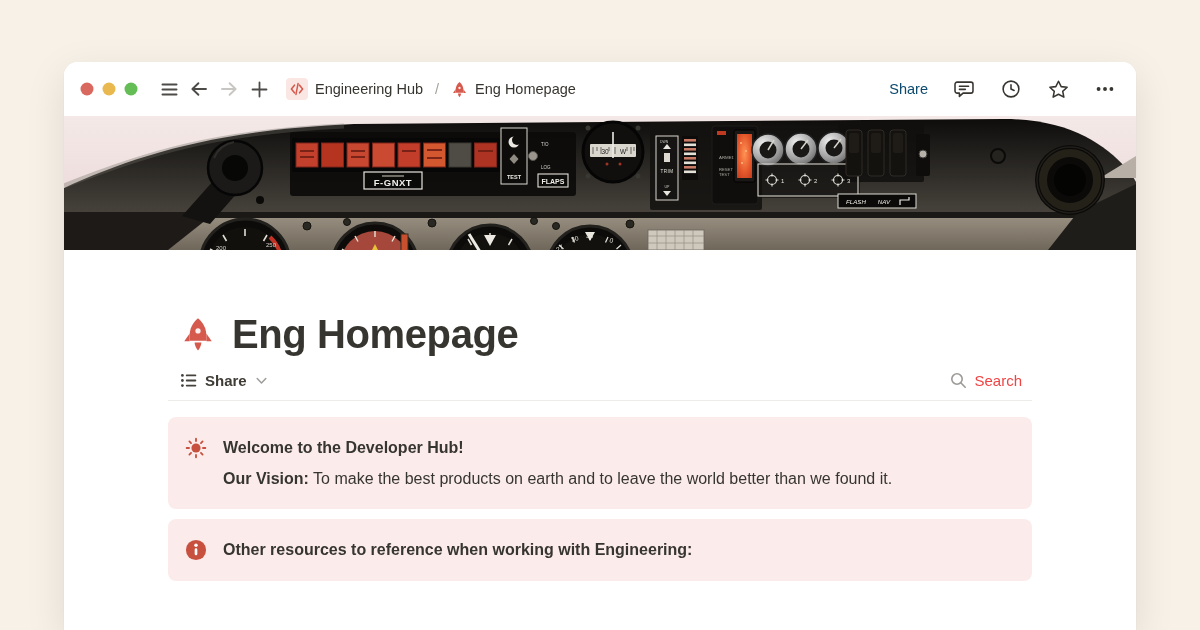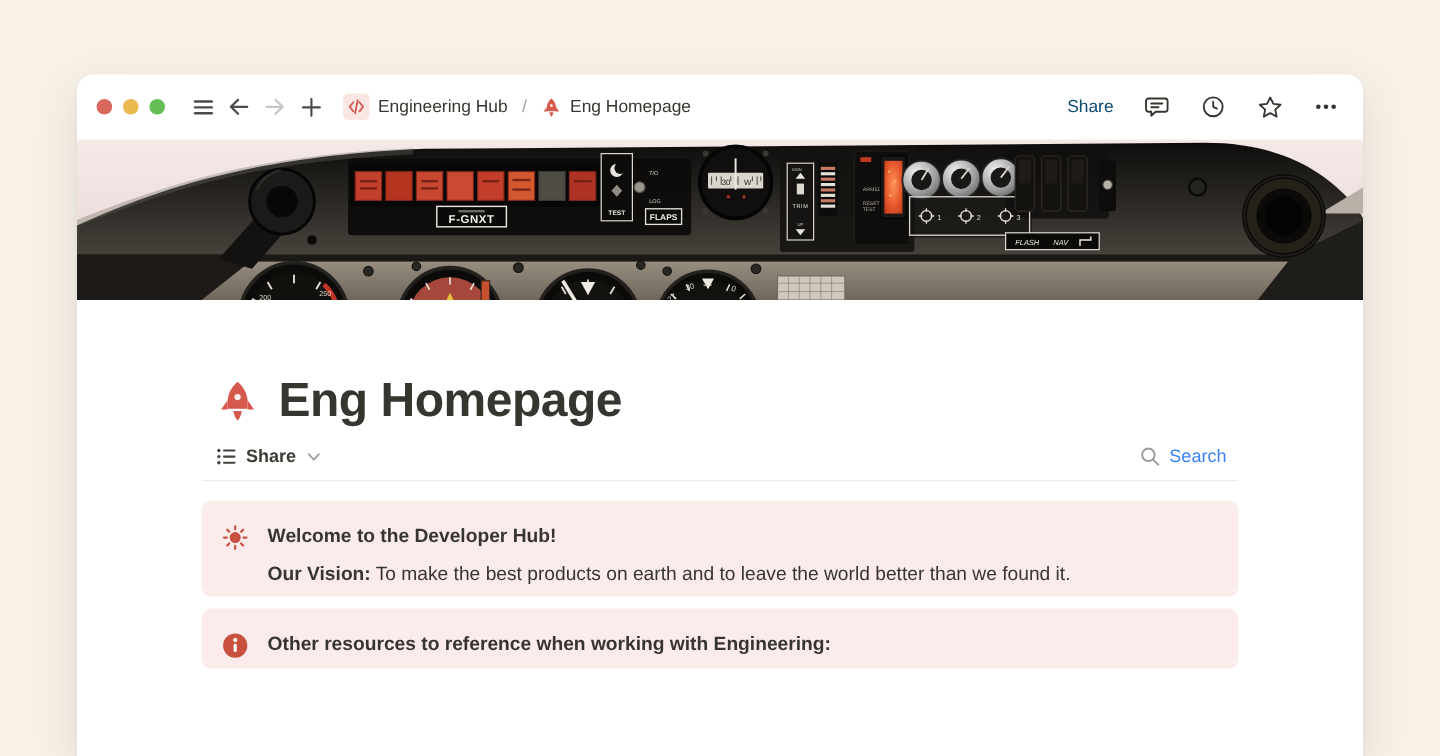--- a/index.html
+++ b/index.html
@@ -36,22 +36,22 @@
   
   .content{padding:0 104px;}
   .title-row{margin-top:62px;display:flex;align-items:center;gap:16px;padding-left:12px;}
   .page-title{margin:0;font-size:40px;font-weight:700;color:#37352F;letter-spacing:-.4px;line-height:1.1;}
   .view-bar{margin-top:16px;display:flex;align-items:center;justify-content:space-between;
             border-bottom:1px solid #EEECE9;padding:0 10px 11px 12px;}
   .home-tab{display:flex;align-items:center;gap:8px;background:none;border:none;padding:0;
             font-family:inherit;font-size:15px;font-weight:700;color:#3F3B35;}
   .chev{margin-left:1px;display:flex;}
   .search-btn{display:flex;align-items:center;gap:7px;background:none;border:none;padding:0;
-              font-family:inherit;font-size:15px;font-weight:500;color:#3b82f6;}
-  .callout{background:#FBECEB;border-radius:8px;margin-top:16px;padding:17px 18px 4px 17px;
+              font-family:inherit;font-size:15px;font-weight:500;color:#ef4444;}
+  .callout{background:#FBECEB;border-radius:8px;margin-top:16px;padding:17px 18px 16px 17px;
            display:flex;gap:16px;align-items:flex-start;}
   .callout + .callout{margin-top:10px;}
   .callout-icon{flex:none;width:22px;height:22px;margin-top:3px;}
   .callout-body{font-size:16px;line-height:28.5px;color:#37352F;}
   .co-title{font-weight:700;}
   .co-para{margin-top:2px;}
   .co-para.first{margin-top:26px;}
   .bold{font-weight:700;}
 </style>
 </head>

